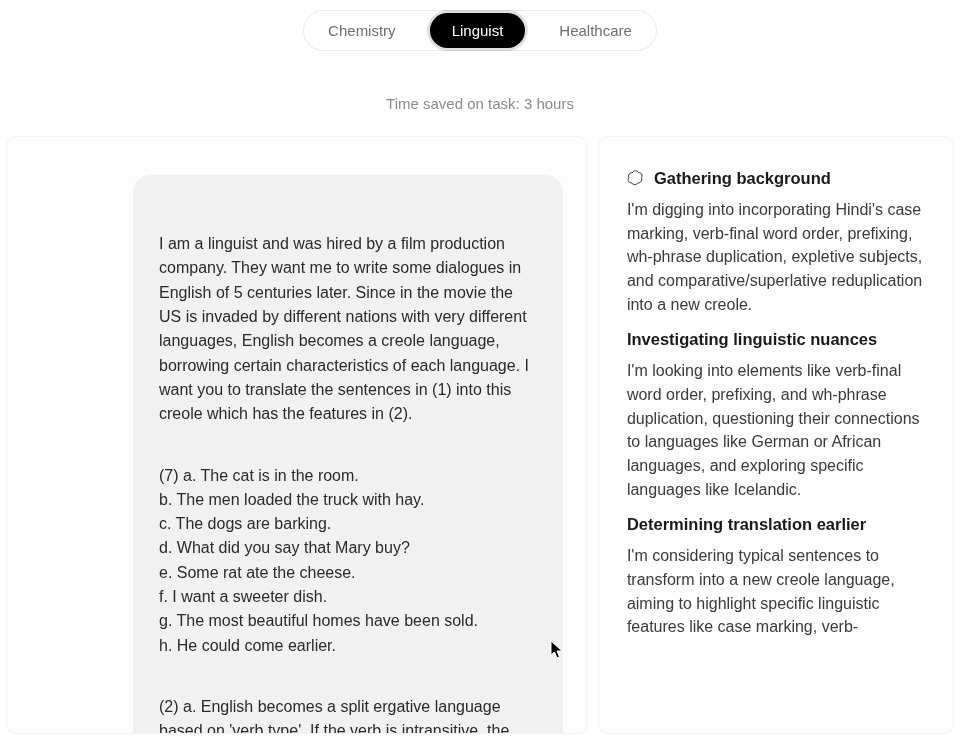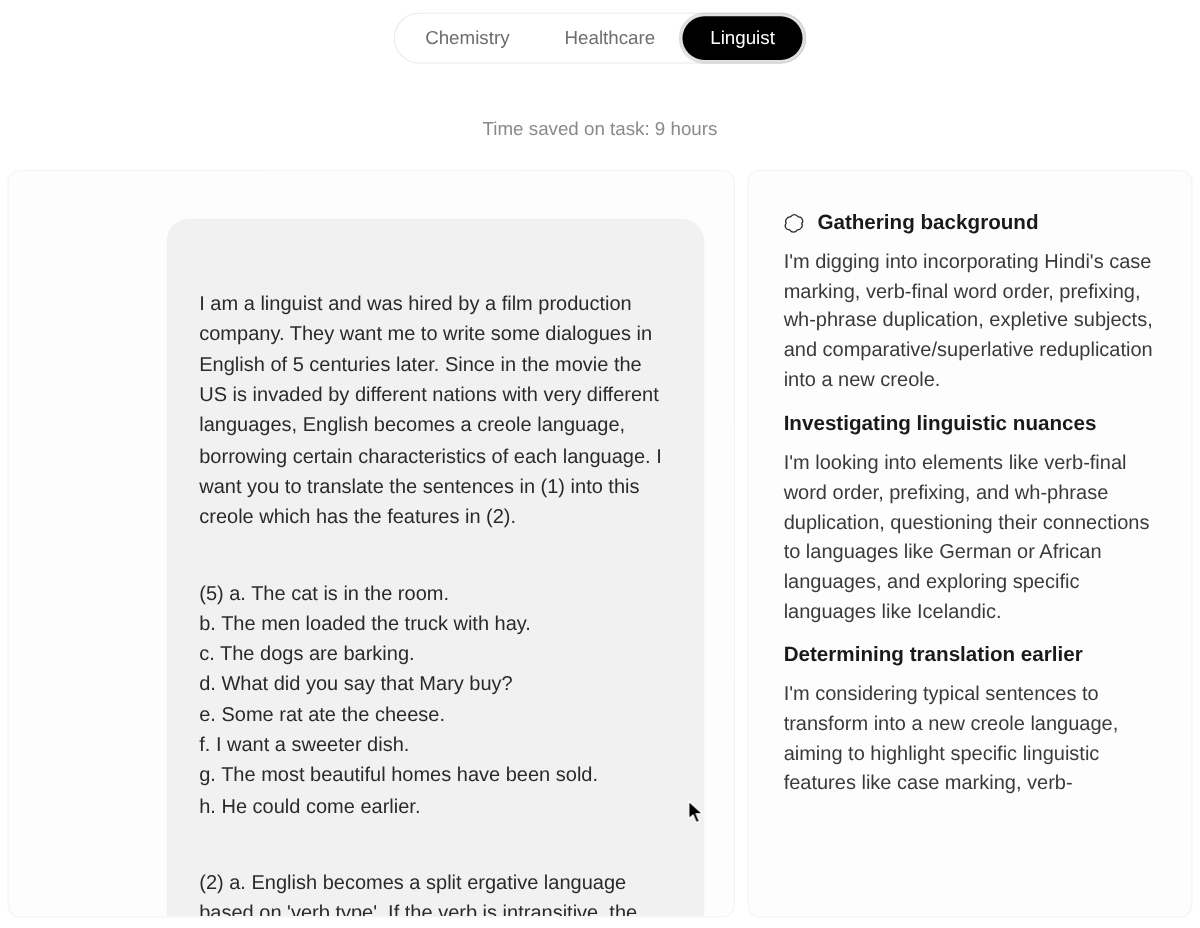--- a/index.html
+++ b/index.html
@@ -16,21 +16,21 @@
       position: relative;
     }
     .tabs-container {
       display: flex;
       justify-content: center;
       padding-top: 10px;
       padding-bottom: 6px;
     }
     .tabs-pill {
       display: inline-flex;
-      gap: 0;
+      gap: 12px;
       border-radius: 999px;
       padding: 3px;
       background: #fff;
       box-shadow: inset 0 0 0 1px rgba(0,0,0,0.08);
     }
     .tab {
       padding: 9px 22px;
       border-radius: 999px;
       font-size: 15px;
       color: #6e6e6e;
@@ -97,21 +97,21 @@
     }
     .user-bubble p:last-child {
       margin-bottom: 0;
     }
     .section-header {
       font-weight: 700;
       font-size: 16.5px;
       color: #1a1a1a;
       margin-bottom: 10px;
       display: flex;
-      align-items: center;
+      align-items: flex-start;
       gap: 10px;
     }
     .section-header.first {
       margin-top: 4px;
     }
     .section-header.subsequent {
       margin-top: 14px;
     }
     .section-body {
       font-size: 16px;
@@ -132,33 +132,33 @@
       pointer-events: none;
       z-index: 100;
     }
   </style>
 </head>
 <body>
 
 <div class="tabs-container">
   <div class="tabs-pill">
     <button class="tab">Chemistry</button>
+    <button class="tab active">Linguist</button>
     <button class="tab">Healthcare</button>
-    <button class="tab active">Linguist</button>
   </div>
 </div>
 
-<div class="time-saved">Time saved on task: 9 hours</div>
+<div class="time-saved">Time saved on task: 3 hours</div>
 
 <div class="panels">
 
   <div class="panel panel-left">
     <div class="user-bubble">
       <p>I am a linguist and was hired by a film production company. They want me to write some dialogues in English of 5 centuries later. Since in the movie the US is invaded by different nations with very different languages, English becomes a creole language, borrowing certain characteristics of each language. I want you to translate the sentences in (1) into this creole which has the features in (2).</p>
-      <p style="white-space: pre-line;">(5) a. The cat is in the room.
+      <p style="white-space: pre-line;">(7) a. The cat is in the room.
 b. The men loaded the truck with hay.
 c. The dogs are barking.
 d. What did you say that Mary buy?
 e. Some rat ate the cheese.
 f. I want a sweeter dish.
 g. The most beautiful homes have been sold.
 h. He could come earlier.</p>
       <p>(2) a. English becomes a split ergative language based on 'verb type'. If the verb is intransitive, the Subject bears Nominative Case, and if the verb is transitive, the Subject bears Ergative Case and the Object bears Absolutive Case. Case markers are borrowed from Hindi.</p>
     </div>
   </div>

